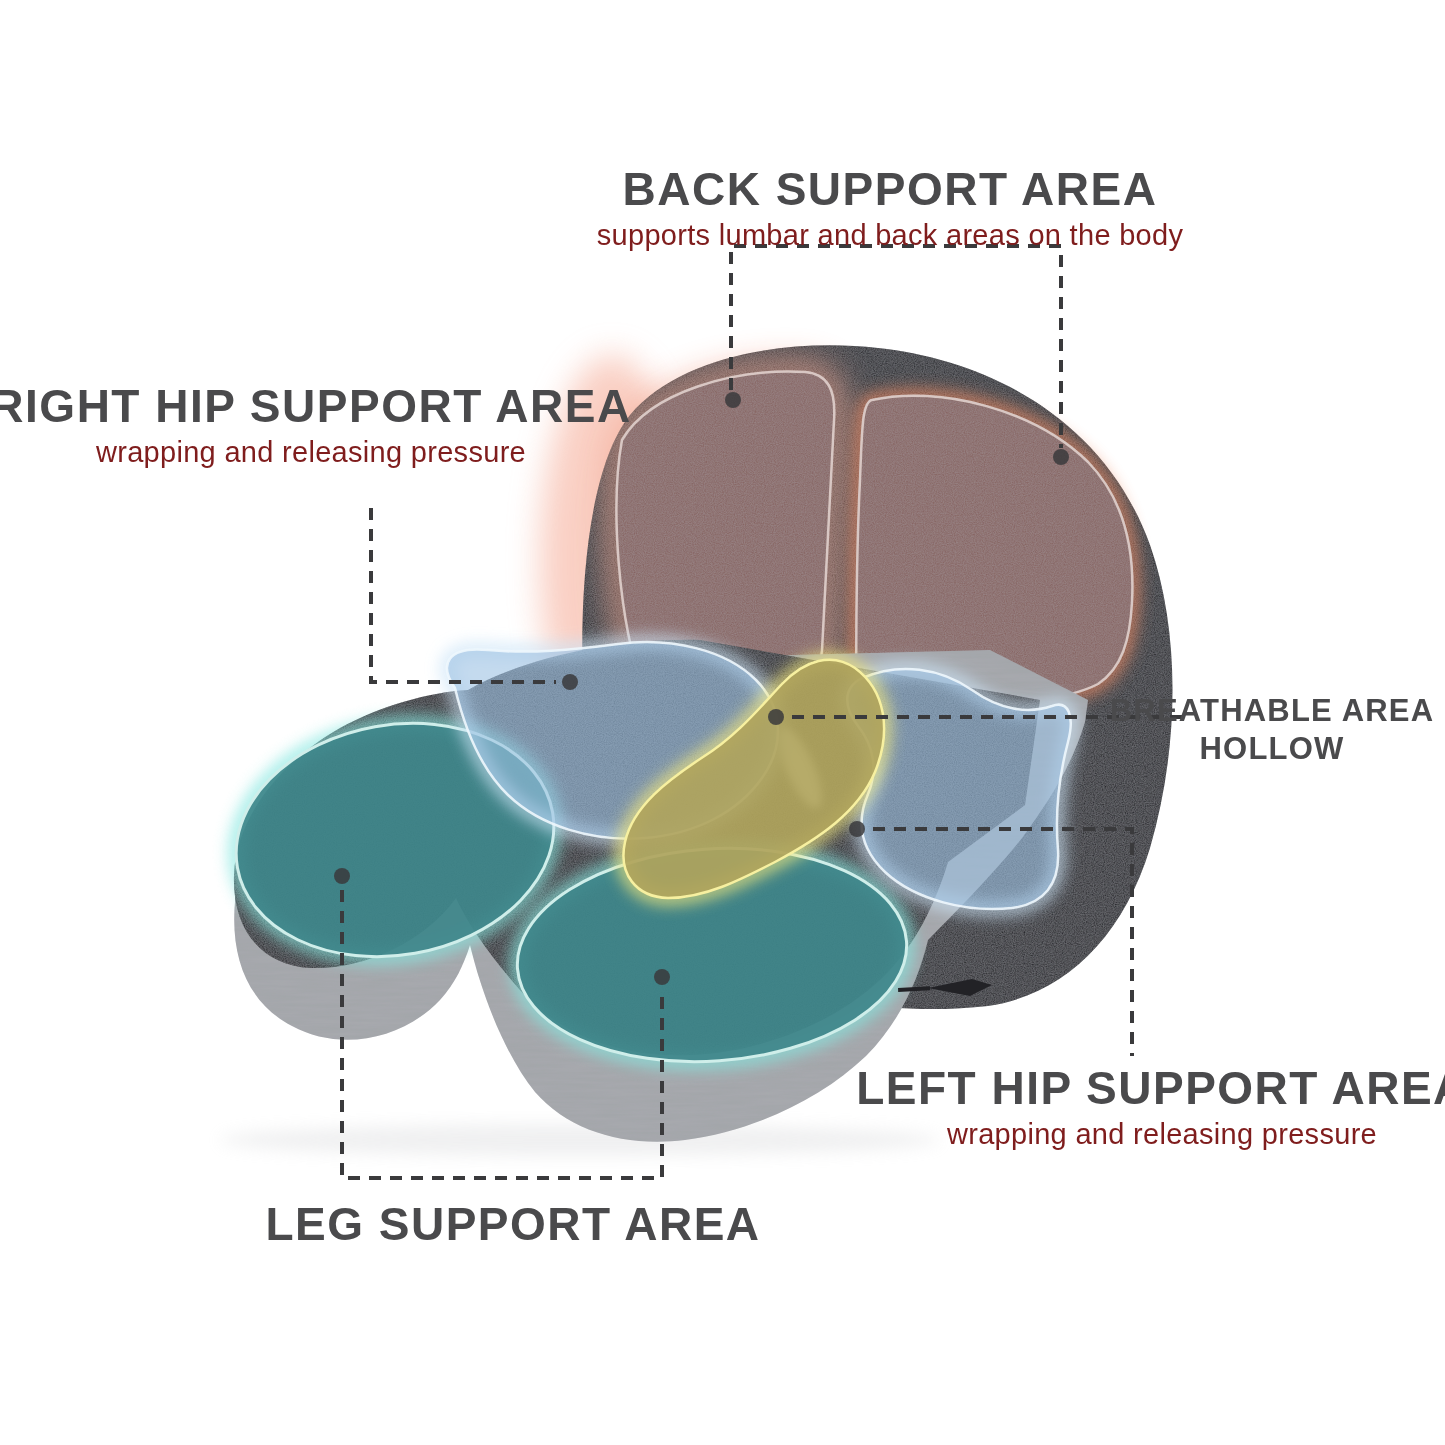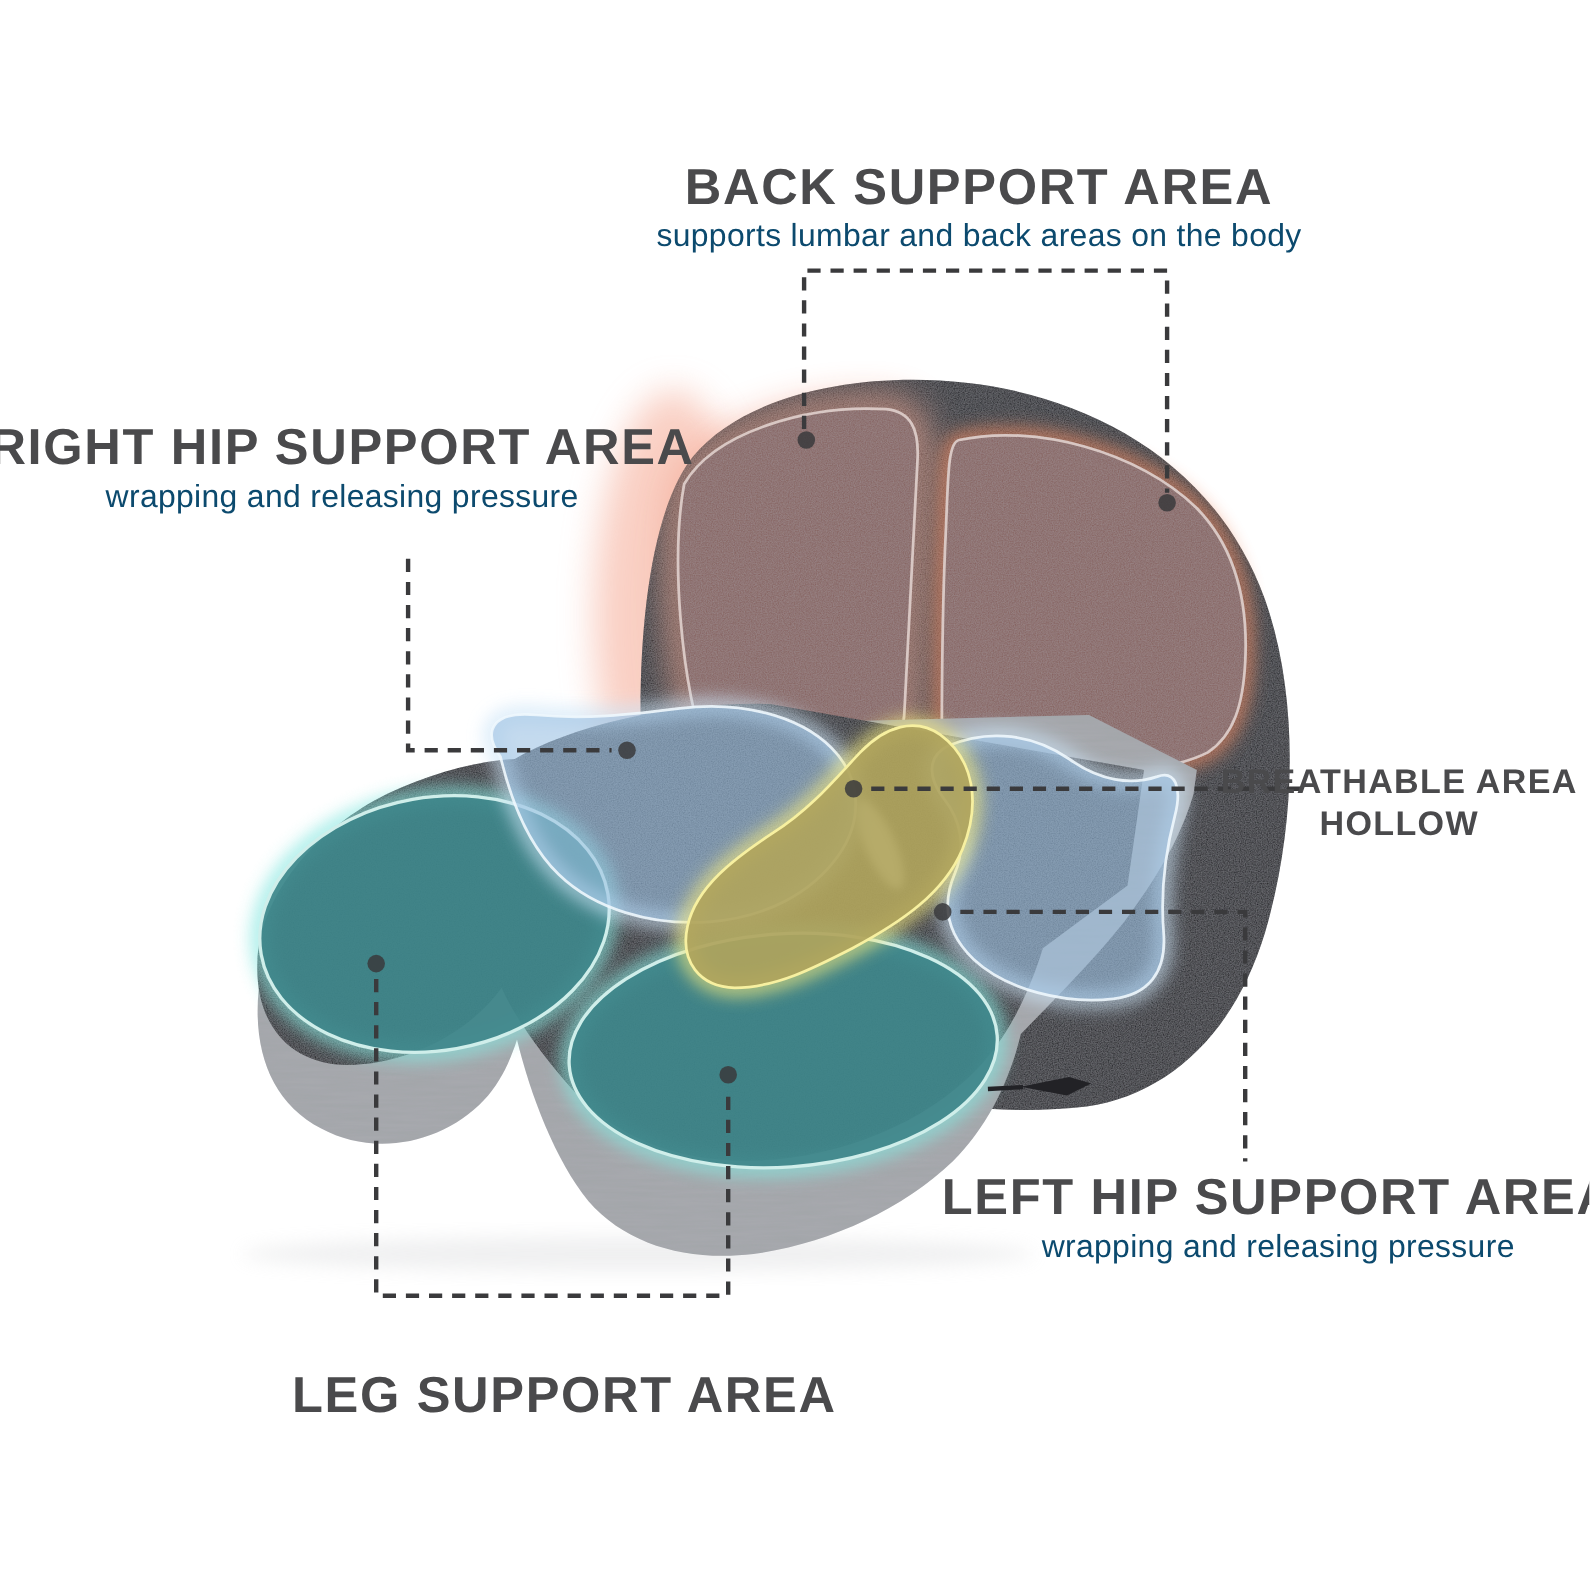--- a/index.html
+++ b/index.html
@@ -6,27 +6,27 @@
   .stage{
     position:relative;width:1445px;height:1445px;background:#ffffff;
     font-family:"Liberation Sans",sans-serif;overflow:hidden;
   }
   svg.illus{position:absolute;left:0;top:0;}
   .lbl{
     position:absolute;transform:translateX(-50%);text-align:center;
     color:#4a4a4c;white-space:nowrap;
   }
   .lbl .t{font-weight:700;font-size:46px;letter-spacing:1.5px;line-height:1.1;}
-  .lbl .s{font-weight:400;font-size:29px;letter-spacing:.3px;color:#0c4a6e;line-height:1.22;margin-top:3px;}
+  .lbl .s{font-weight:400;font-size:29px;letter-spacing:.3px;color:#7f1d1d;line-height:1.22;margin-top:3px;}
   .lbl.hollow .t{font-size:31px;letter-spacing:1.2px;line-height:1.22;}
-  #lbl-back{left:890px;top:144px;}
+  #lbl-back{left:890px;top:164px;}
   #lbl-right-hip{left:311px;top:381px;}
   #lbl-hollow{left:1272px;top:692px;}
   #lbl-left-hip{left:1162px;top:1063px;}
-  #lbl-leg{left:513px;top:1199px;margin-top:44px;}
+  #lbl-leg{left:513px;top:1199px;}
   .dash{fill:none;stroke-width:4;stroke-dasharray:12 9;stroke-linecap:butt;}
 </style>
 </head>
 <body>
 
 <div class="stage">
 
   <svg class="illus" width="1445" height="1445" viewBox="0 0 1445 1445">
     <defs>
       <filter id="blurS" x="-30%" y="-30%" width="160%" height="160%">

